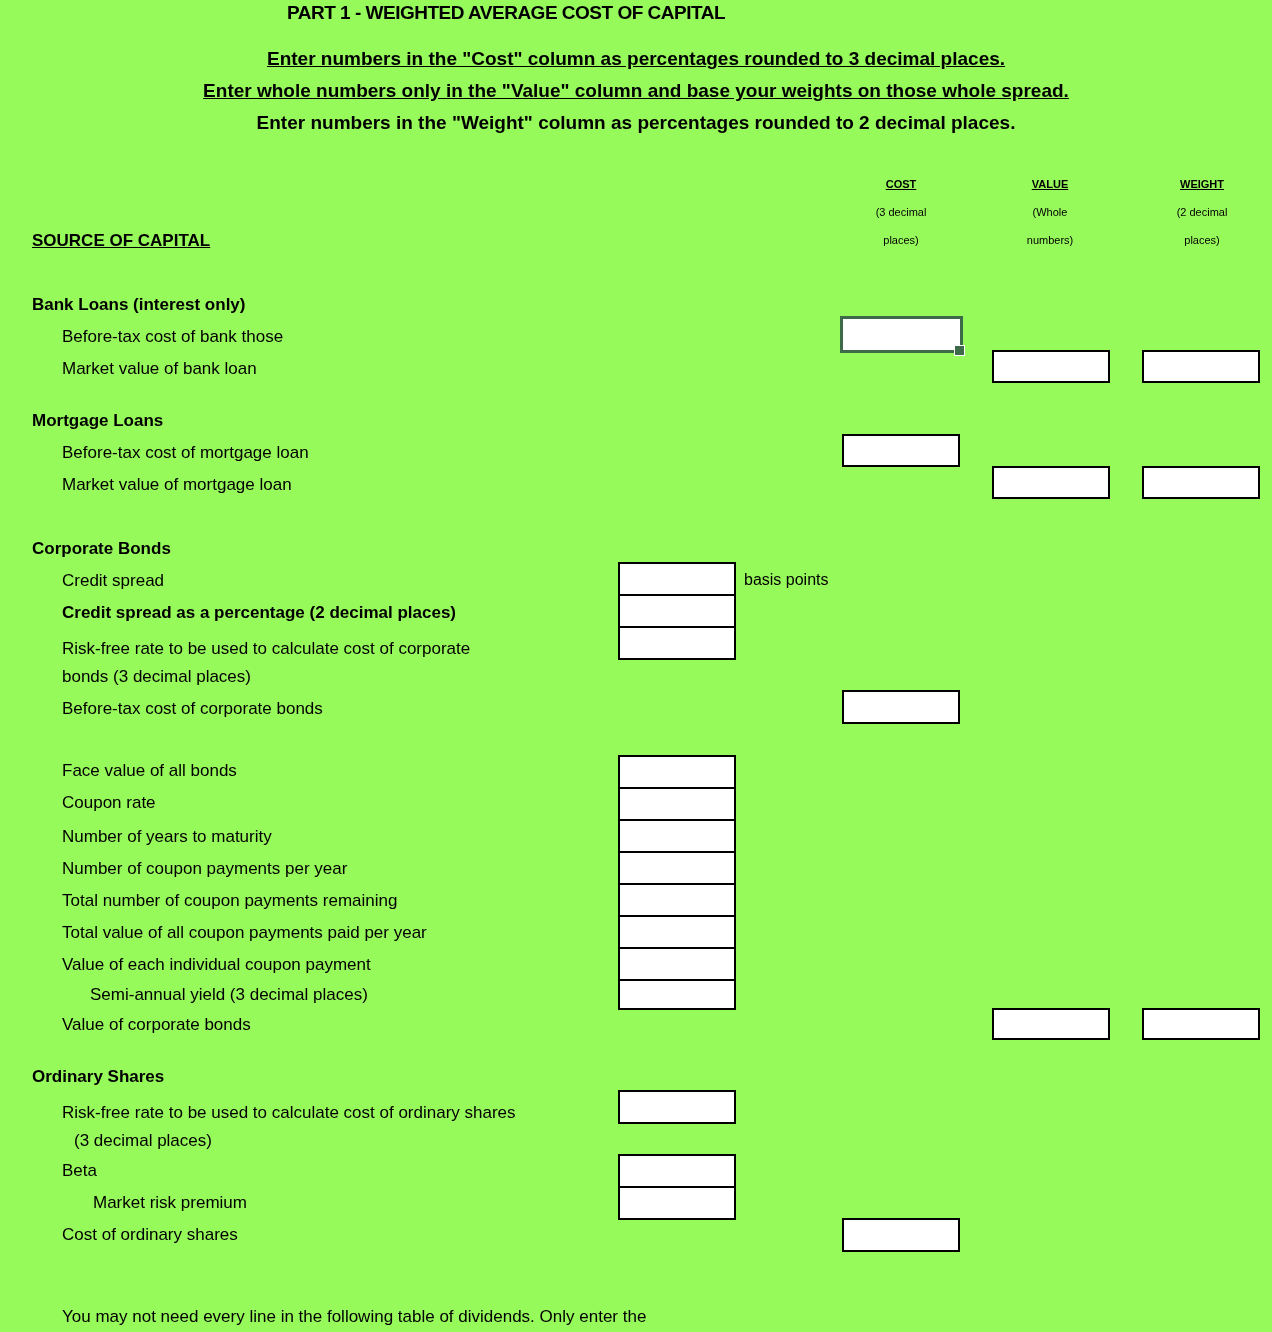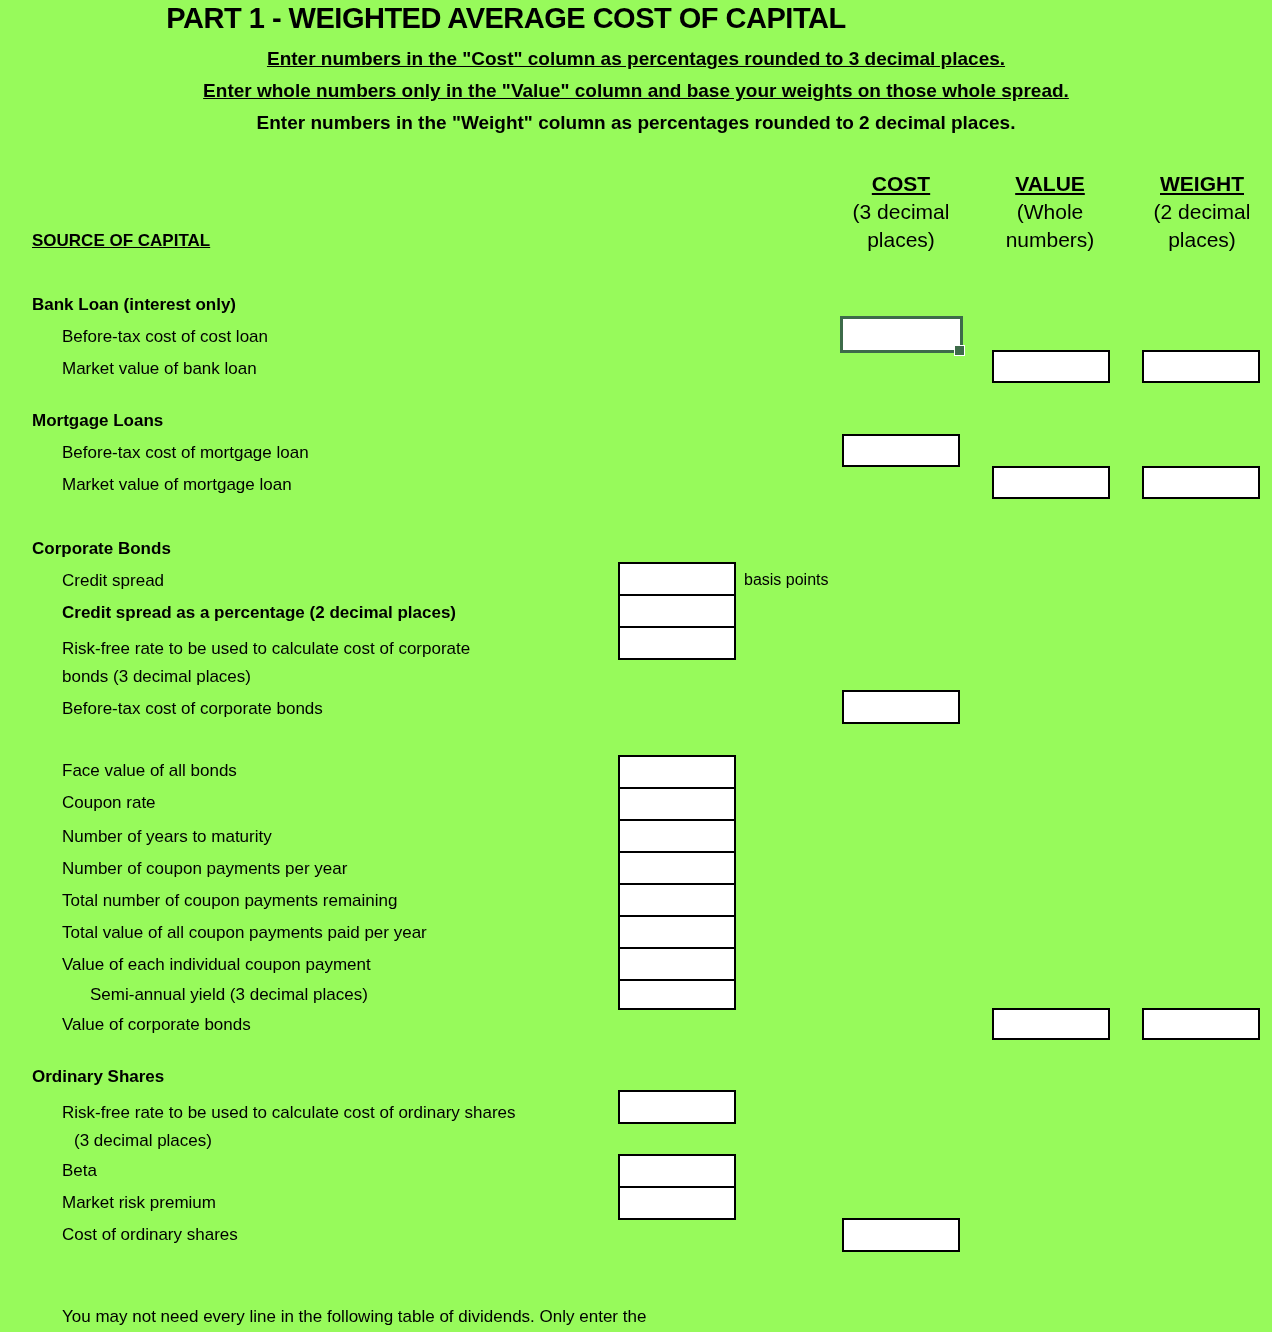--- a/index.html
+++ b/index.html
@@ -1,22 +1,22 @@
 <!DOCTYPE html>
 <html><head>
 <meta charset="utf-8">
 <style>
   html, body { margin:0; padding:0; }
   body { width:1272px; height:1332px; background:#97fa5b; position:relative; overflow:hidden;
          font-family:"Liberation Sans", sans-serif; color:#000; }
   .abs { position:absolute; white-space:nowrap; }
-  .title { left:0; width:1012px; top:2px; text-align:center; font-size:29px; font-weight:bold; letter-spacing:-0.5px; }
+  .title { left:0; width:1012px; top:2px; text-align:center; font-size:19px; font-weight:bold; letter-spacing:-0.5px; }
   .instr { left:0; width:1272px; text-align:center; font-size:19px; font-weight:bold; }
   .u { text-decoration:underline; }
-  .colhead { text-align:center; font-size:21px; line-height:28px; width:160px; }
+  .colhead { text-align:center; font-size:11px; line-height:28px; width:160px; }
   .colhead .h { font-weight:bold; text-decoration:underline; }
   .sec { left:32px; font-size:17px; font-weight:bold; }
   .lbl { left:62px; font-size:17px; line-height:28px; }
   .box { position:absolute; background:#fff; border:2px solid #000; box-sizing:border-box; }
   .sel { border:3px solid #3d6b4a; }
   .handle { position:absolute; width:9px; height:9px; background:#3d6b4a; border:1px solid #fff; }
   .note { left:62px; font-size:17px; }
 </style>
 </head>
 <body>
@@ -37,22 +37,22 @@
   <div>numbers)</div>
 </div>
 <div class="abs colhead" style="left:1122px; top:170px;">
   <div class="h">WEIGHT</div>
   <div>(2 decimal</div>
   <div>places)</div>
 </div>
 
 <div class="abs sec u" style="top:231px;">SOURCE OF CAPITAL</div>
 
-<div class="abs sec" style="top:295px;">Bank Loan (interest only)</div>
-<div class="abs lbl" style="top:323px;">Before-tax cost of cost loan</div>
+<div class="abs sec" style="top:295px;">Bank Loans (interest only)</div>
+<div class="abs lbl" style="top:323px;">Before-tax cost of bank those</div>
 <div class="abs lbl" style="top:355px;">Market value of bank loan</div>
 <div class="box sel" style="left:840px; top:316px; width:123px; height:37px;"></div>
 <div class="handle" style="left:954px; top:345px;"></div>
 <div class="box" style="left:992px; top:350px; width:118px; height:33px;"></div>
 <div class="box" style="left:1142px; top:350px; width:118px; height:33px;"></div>
 
 <div class="abs sec" style="top:411px;">Mortgage Loans</div>
 <div class="abs lbl" style="top:439px;">Before-tax cost of mortgage loan</div>
 <div class="abs lbl" style="top:471px;">Market value of mortgage loan</div>
 <div class="box" style="left:842px; top:434px; width:118px; height:33px;"></div>
@@ -90,21 +90,21 @@
 <div class="box" style="left:618px; top:915px; width:118px; height:34px;"></div>
 <div class="box" style="left:618px; top:947px; width:118px; height:34px;"></div>
 <div class="box" style="left:618px; top:979px; width:118px; height:31px;"></div>
 <div class="box" style="left:992px; top:1008px; width:118px; height:32px;"></div>
 <div class="box" style="left:1142px; top:1008px; width:118px; height:32px;"></div>
 
 <div class="abs sec" style="top:1067px;">Ordinary Shares</div>
 <div class="abs lbl" style="top:1099px;">Risk-free rate to be used to calculate cost of ordinary shares</div>
 <div class="abs lbl" style="top:1127px;margin-left:12px;">(3 decimal places)</div>
 <div class="abs lbl" style="top:1157px;">Beta</div>
-<div class="abs lbl" style="top:1189px;">Market risk premium</div>
+<div class="abs lbl" style="top:1189px;margin-left:31px;">Market risk premium</div>
 <div class="abs lbl" style="top:1221px;">Cost of ordinary shares</div>
 
 <div class="box" style="left:618px; top:1090px; width:118px; height:34px;"></div>
 <div class="box" style="left:618px; top:1154px; width:118px; height:34px;"></div>
 <div class="box" style="left:618px; top:1186px; width:118px; height:34px;"></div>
 <div class="box" style="left:842px; top:1218px; width:118px; height:34px;"></div>
 
 <div class="abs note" style="top:1307px;">You may not need every line in the following table of dividends.  Only enter the</div>
 
 </body></html>

